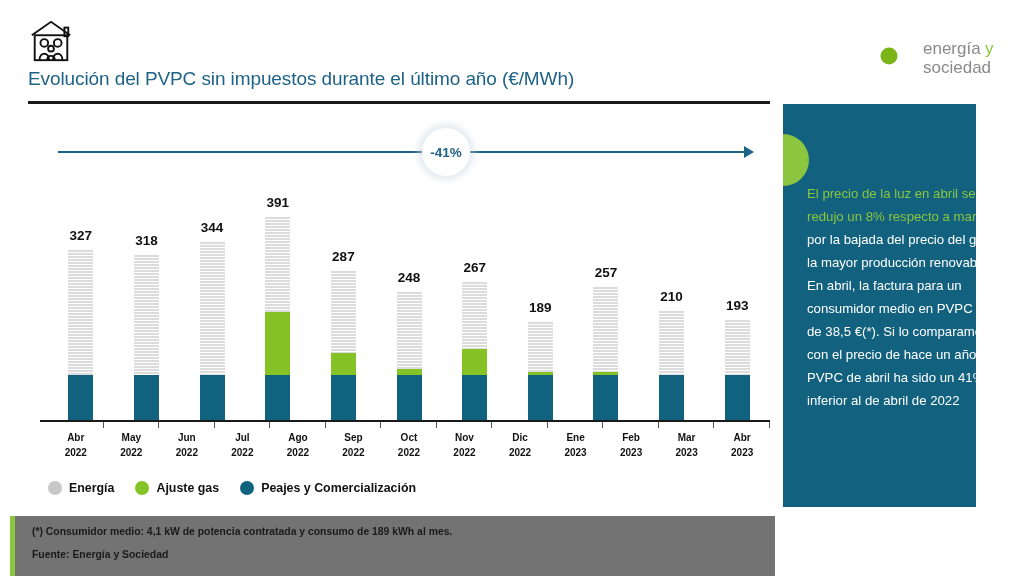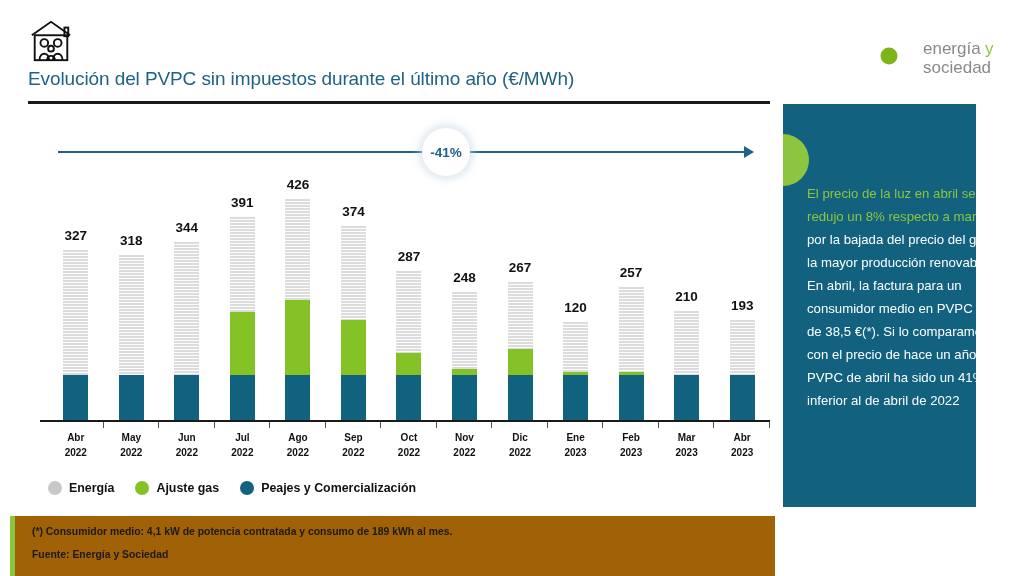--- a/index.html
+++ b/index.html
@@ -36,21 +36,21 @@
   }
   #side-text {
     position: absolute; left: 24px; top: 78px; width: 196px;
     font-size: 13.2px; line-height: 23px; color: #ffffff;
   }
   #side-text .hl { color: #8cc63e; }
 
   
   #footer {
     position: absolute; left: 10px; top: 516px; width: 765px; height: 60px;
-    background: #a16207;
+    background: #737373;
     padding-left: 23px;
   }
   #footer-accent {
     position: absolute; left: 0px; top: 0px; width: 5px; height: 60px;
     background: #8cc63e;
   }
   #footer-note {
     position: absolute; left: 22px; top: 10px;
     font-size: 10.4px; color: #1a1a1a; font-weight: bold;
   }
@@ -196,36 +196,20 @@
       <div class="col">
         <div class="bar-wrap">
           <div class="bar-label" style="bottom: 210px;">391</div>
           <div class="seg-energia" style="height: 96px;"></div>
           <div class="seg-gas" style="height: 63.1304px;"></div>
           <div class="seg-peajes" style="height: 44.8696px;"></div>
         </div>
       </div>
       <div class="col">
         <div class="bar-wrap">
-          <div class="bar-label" style="bottom: 228.261px;">426</div>
-          <div class="seg-energia" style="height: 102.261px;"></div>
-          <div class="seg-gas" style="height: 75.1304px;"></div>
-          <div class="seg-peajes" style="height: 44.8696px;"></div>
-        </div>
-      </div>
-      <div class="col">
-        <div class="bar-wrap">
-          <div class="bar-label" style="bottom: 201.13px;">374</div>
-          <div class="seg-energia" style="height: 95.4783px;"></div>
-          <div class="seg-gas" style="height: 54.7826px;"></div>
-          <div class="seg-peajes" style="height: 44.8696px;"></div>
-        </div>
-      </div>
-      <div class="col">
-        <div class="bar-wrap">
           <div class="bar-label" style="bottom: 155.739px;">287</div>
           <div class="seg-energia" style="height: 82.9565px;"></div>
           <div class="seg-gas" style="height: 21.913px;"></div>
           <div class="seg-peajes" style="height: 44.8696px;"></div>
         </div>
       </div>
       <div class="col">
         <div class="bar-wrap">
           <div class="bar-label" style="bottom: 135.391px;">248</div>
           <div class="seg-energia" style="height: 78.2609px;"></div>
@@ -236,21 +220,21 @@
       <div class="col">
         <div class="bar-wrap">
           <div class="bar-label" style="bottom: 145.304px;">267</div>
           <div class="seg-energia" style="height: 68.3478px;"></div>
           <div class="seg-gas" style="height: 26.087px;"></div>
           <div class="seg-peajes" style="height: 44.8696px;"></div>
         </div>
       </div>
       <div class="col">
         <div class="bar-wrap">
-          <div class="bar-label" style="bottom: 104.609px;">120</div>
+          <div class="bar-label" style="bottom: 104.609px;">189</div>
           <div class="seg-energia" style="height: 50.6087px;"></div>
           <div class="seg-gas" style="height: 3.13043px;"></div>
           <div class="seg-peajes" style="height: 44.8696px;"></div>
         </div>
       </div>
       <div class="col">
         <div class="bar-wrap">
           <div class="bar-label" style="bottom: 140.087px;">257</div>
           <div class="seg-energia" style="height: 86.087px;"></div>
           <div class="seg-gas" style="height: 3.13043px;"></div>

